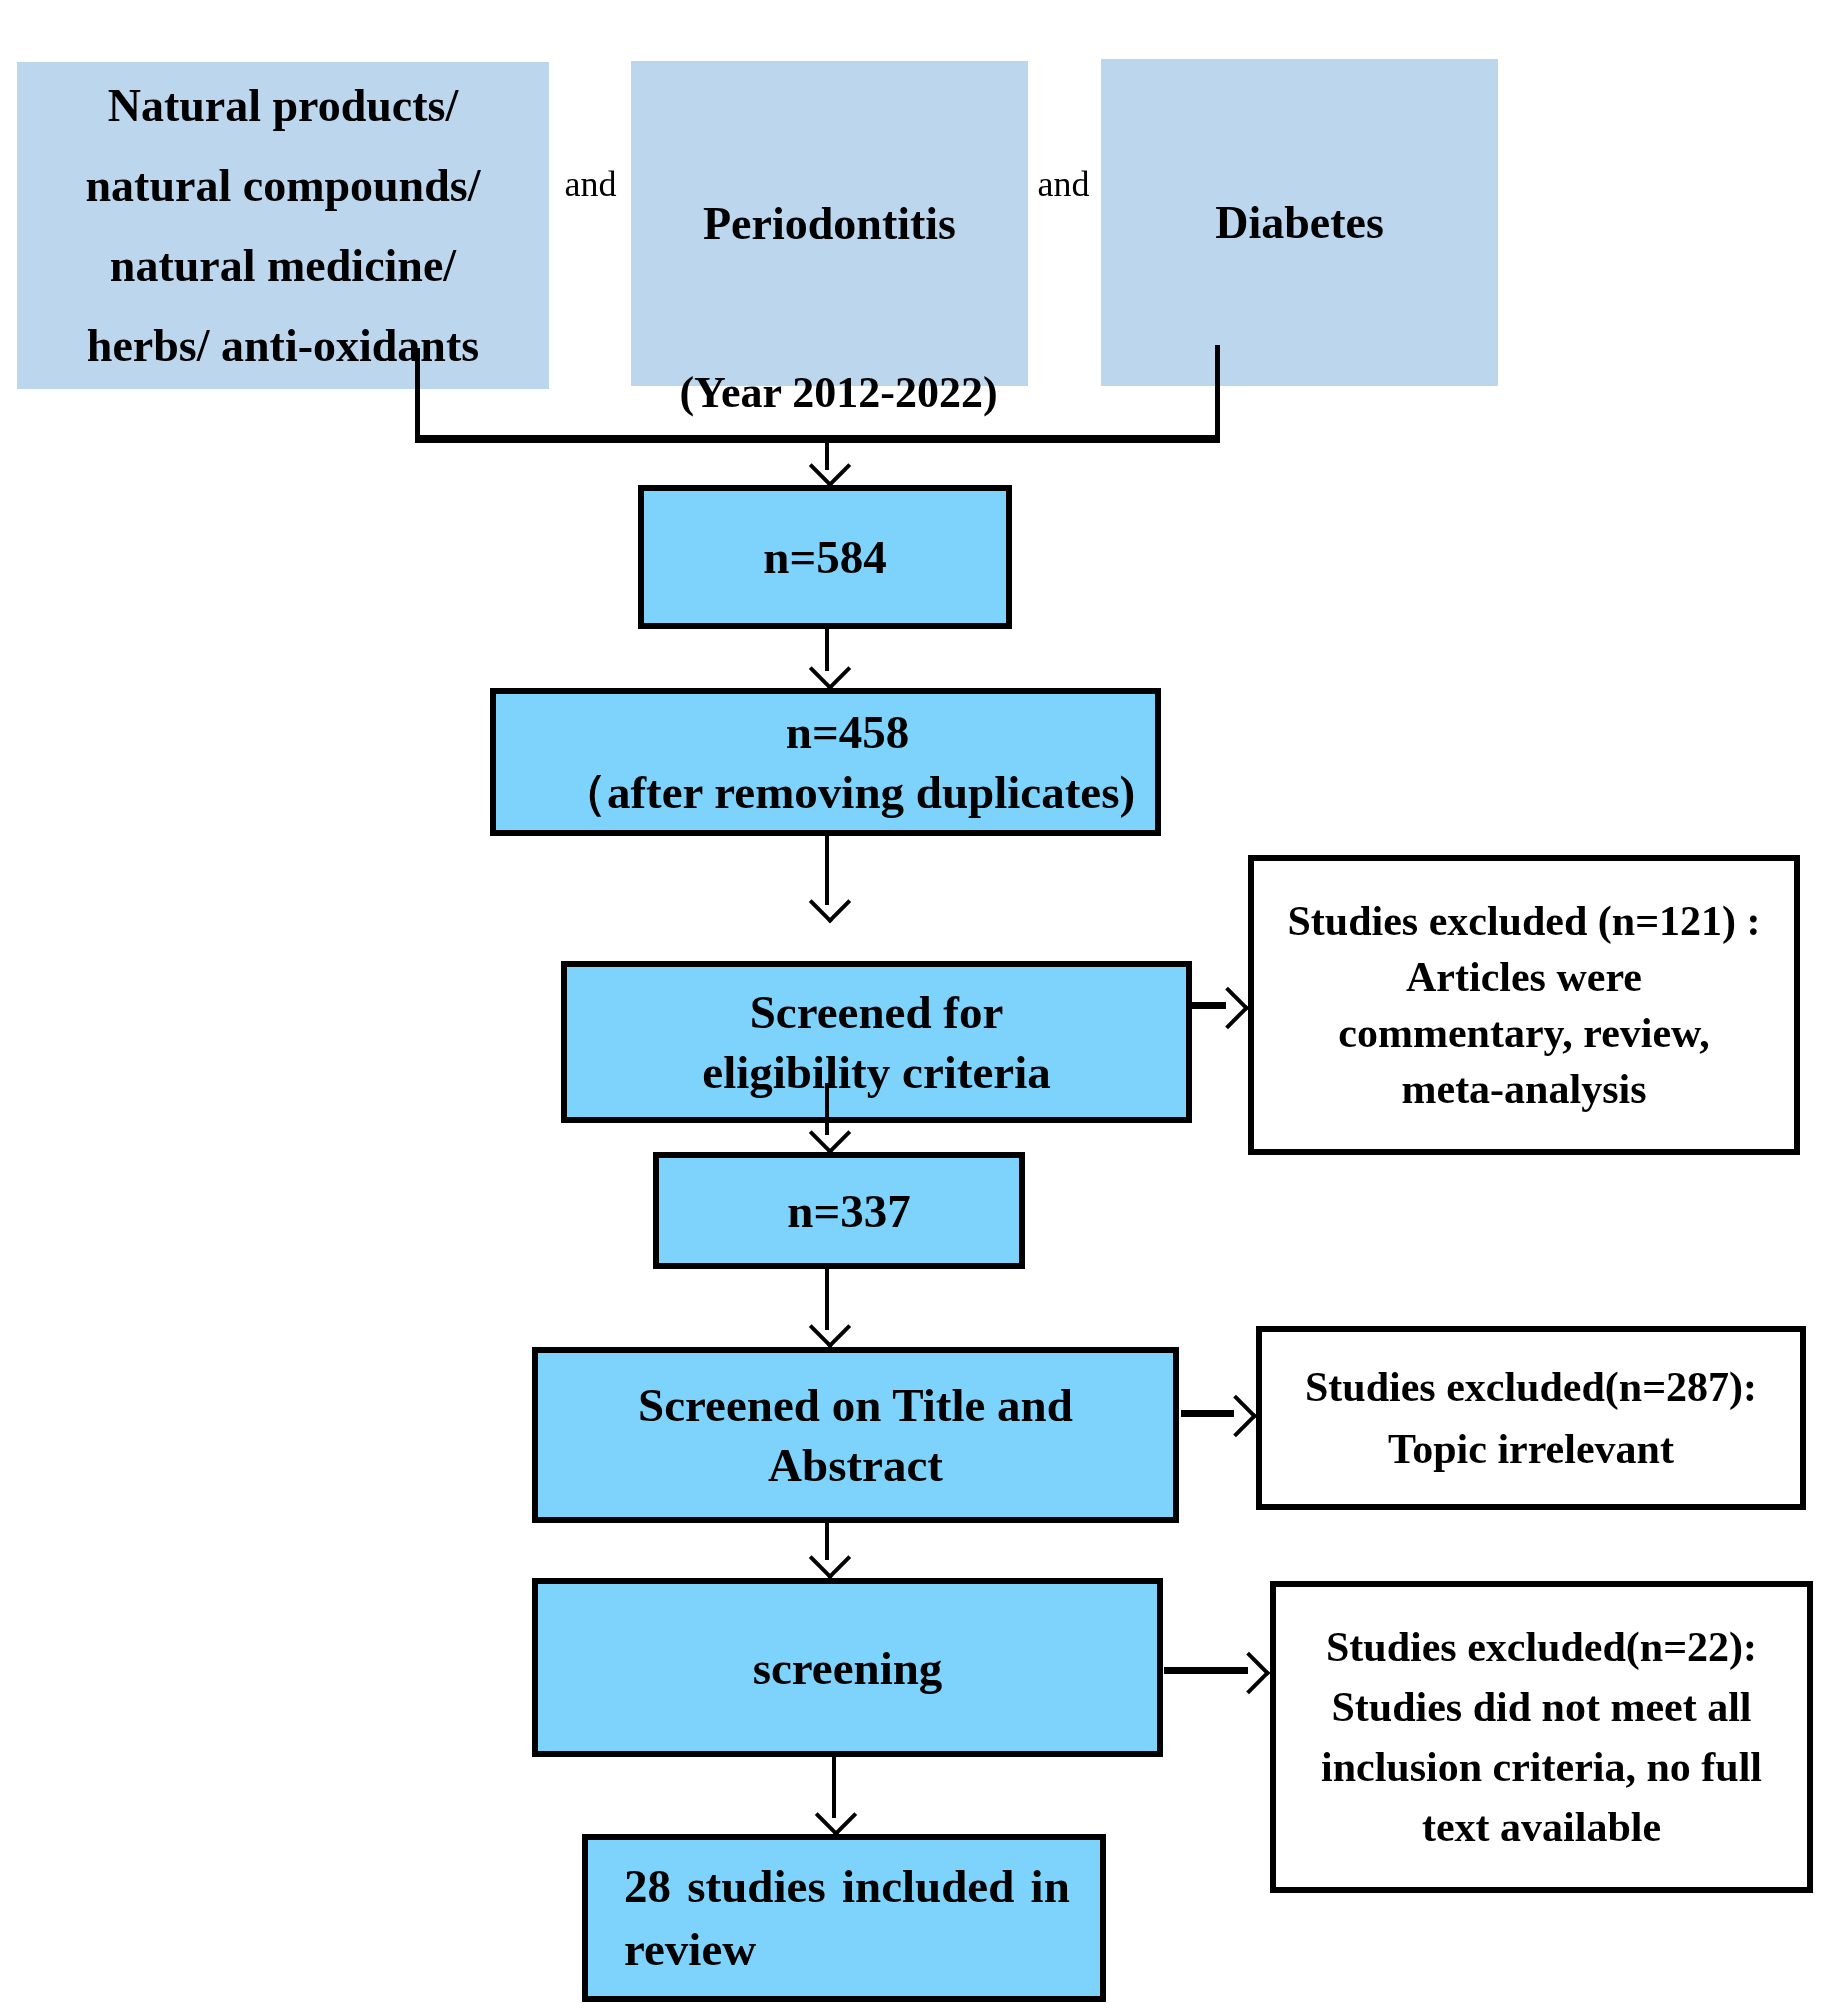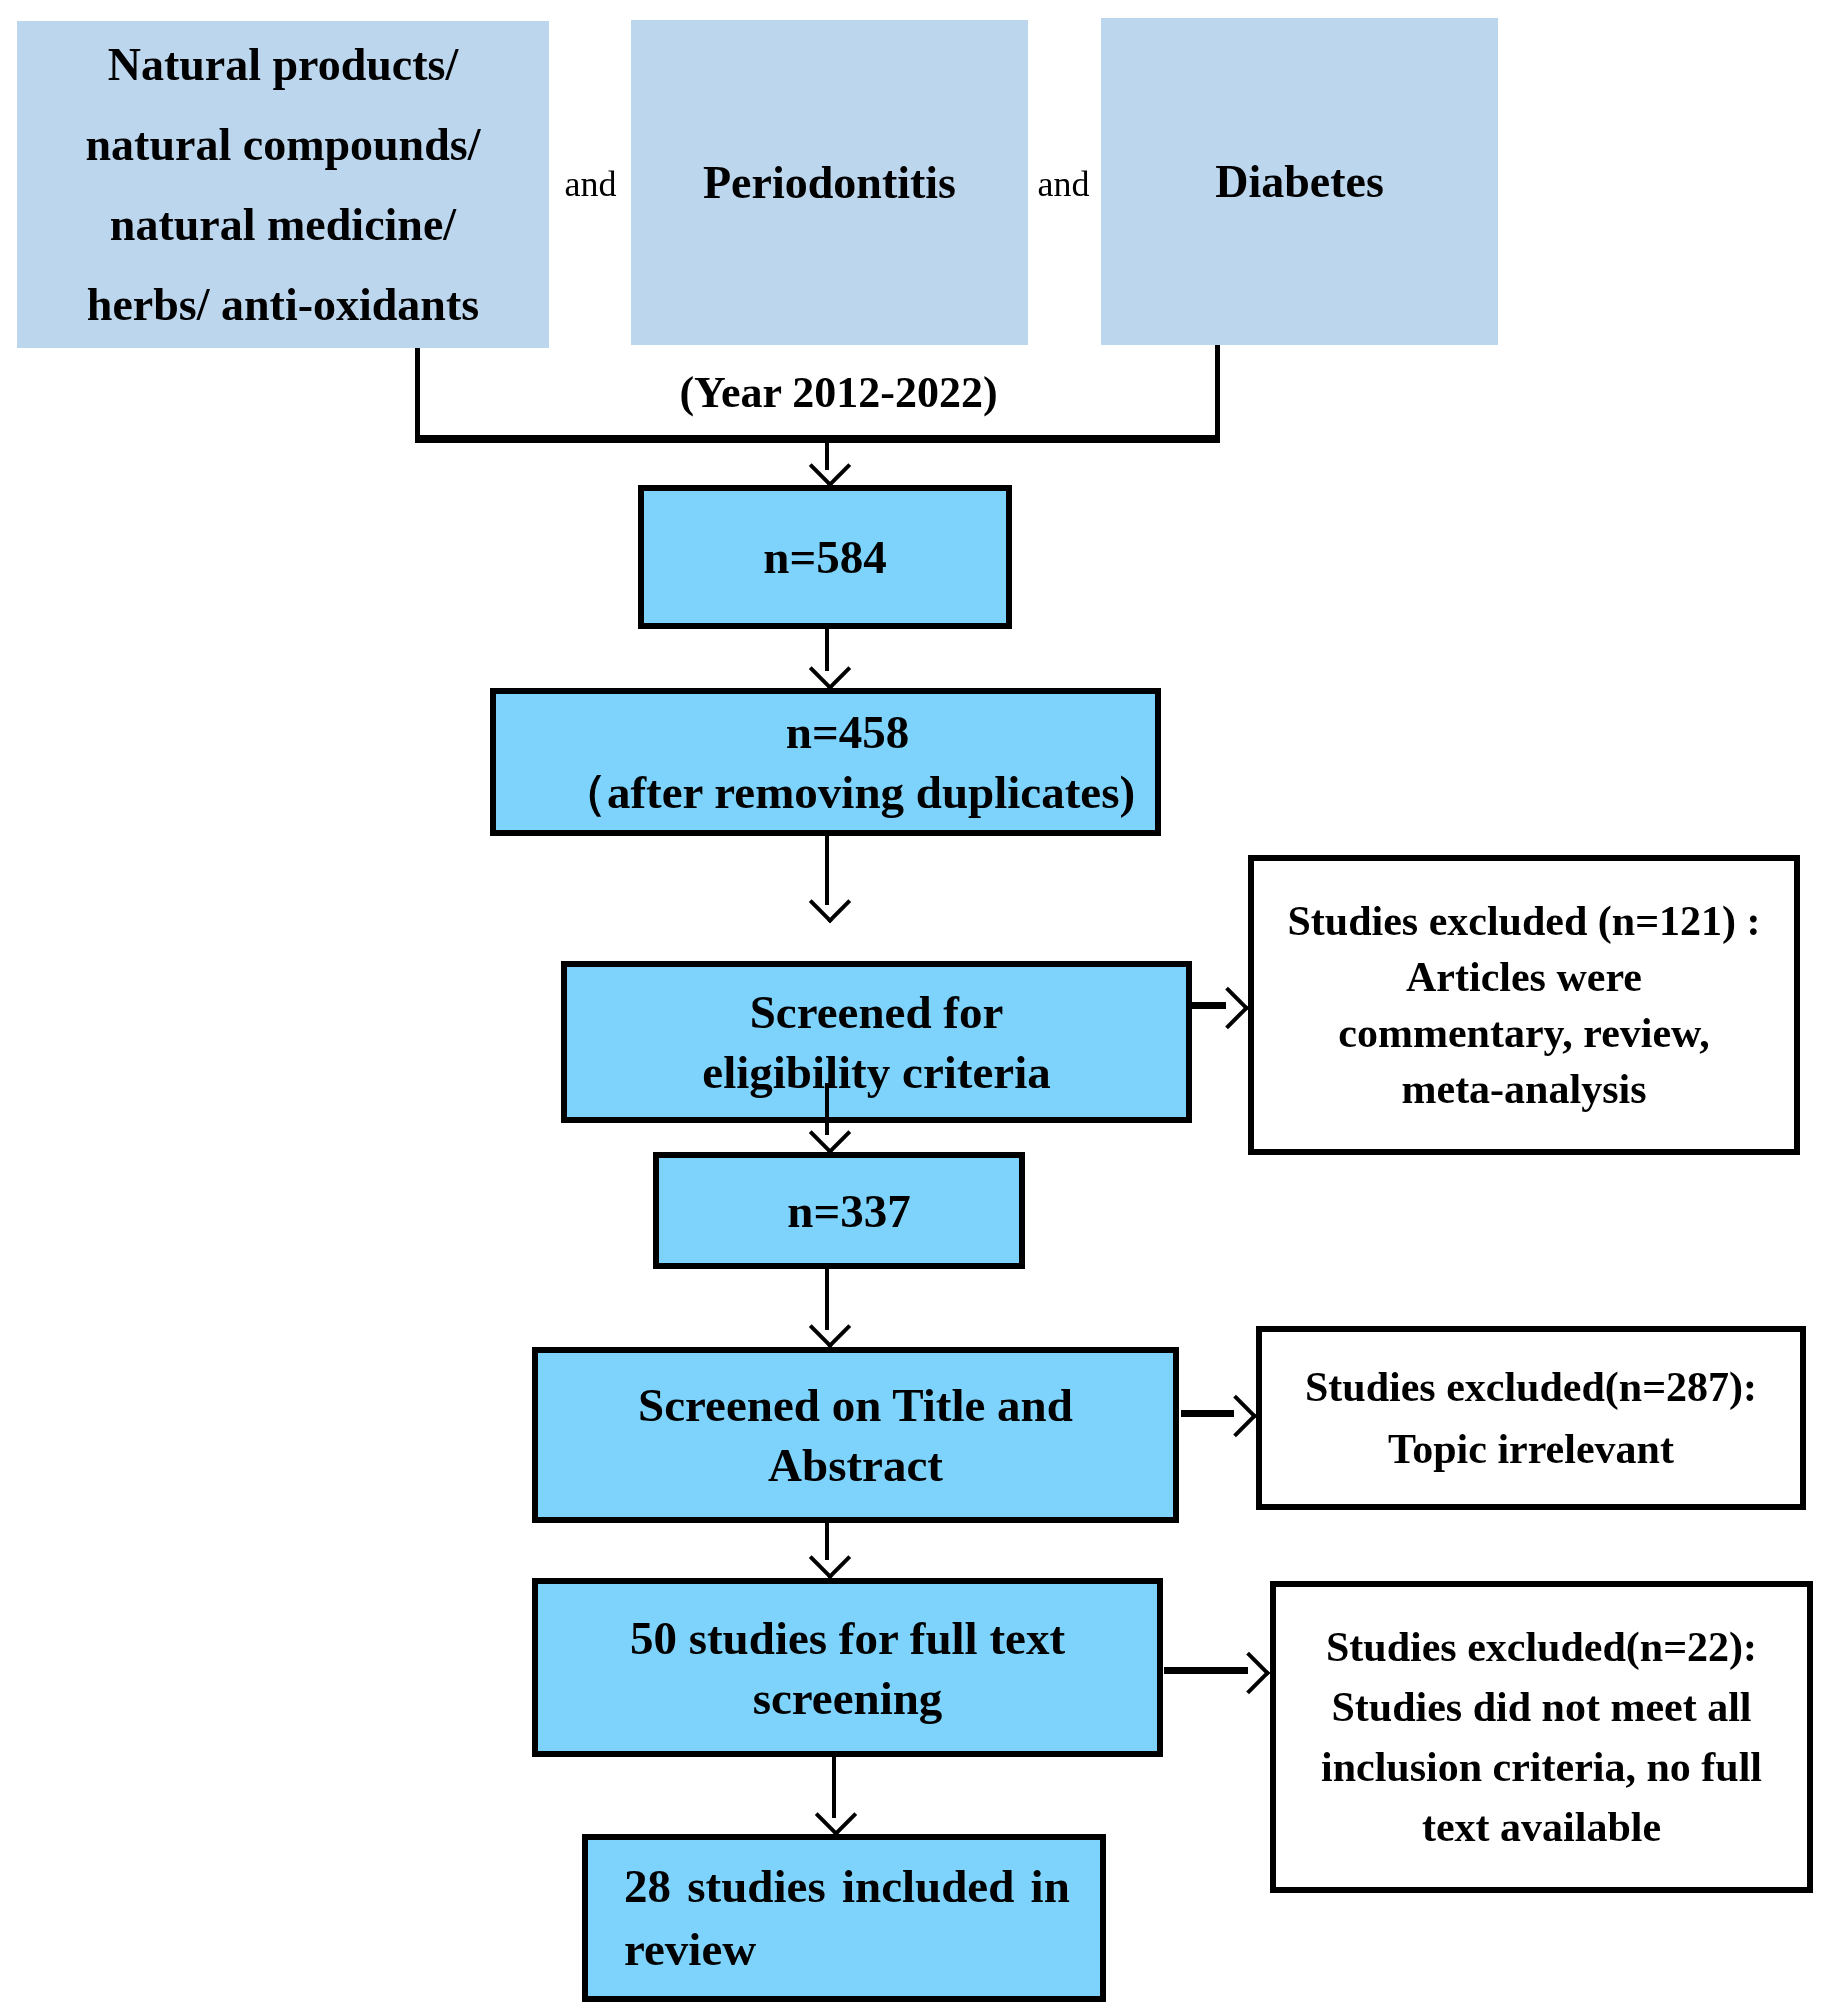--- a/index.html
+++ b/index.html
@@ -3,21 +3,21 @@
 <meta charset="utf-8">
 <style>
   html, body { margin:0; padding:0; background:#ffffff; }
   body { font-family:"Liberation Serif","DejaVu Serif",serif; color:#000; }
   .canvas { position:relative; width:1826px; height:2015px; background:#ffffff; overflow:hidden; }
 
   
   .term-box {
     position:absolute; background:#BCD6EE;
     display:flex; flex-direction:column; align-items:center; justify-content:center;
-    text-align:center; font-weight:bold; font-size:46px; line-height:80px;
+    text-align:center; font-weight:bold; font-size:46px; line-height:80px;margin-top:41px;
   }
   #term-natural  { left:17px;   top:21.4px; width:532px; height:327px; }
   #term-perio    { left:631px; top:20px; width:397px; height:325px; }
   #term-diabetes { left:1101px; top:18px; width:397px; height:327px; }
 
   .and-label { position:absolute; font-size:36px; font-weight:normal; width:79px; text-align:center; }
   #and1 { left:551px;  top:163px; }
   #and2 { left:1024px; top:163px; }
 
   
@@ -151,21 +151,20 @@
 
   <div class="side-box" id="box-excl2">
     <span>Studies excluded(n=287):</span>
     <span>Topic irrelevant</span>
   </div>
 
   <div class="v-stem" style="left:825px; top:1522px; height:38px;"></div>
   <div class="chev-down" style="left:815px; top:1543px;"></div>
 
   <div class="flow-box" id="box-full">
-    <span>50 studies for full text</span>
     <span>screening</span>
   </div>
 
   <div class="h-stem" style="left:1164px; top:1667px; width:84px;"></div>
   <div class="chev-right" style="left:1234px; top:1658px;"></div>
 
   <div class="side-box" id="box-excl3">
     <span>Studies excluded(n=22):</span>
     <span>Studies did not meet all</span>
     <span>inclusion criteria, no full</span>

